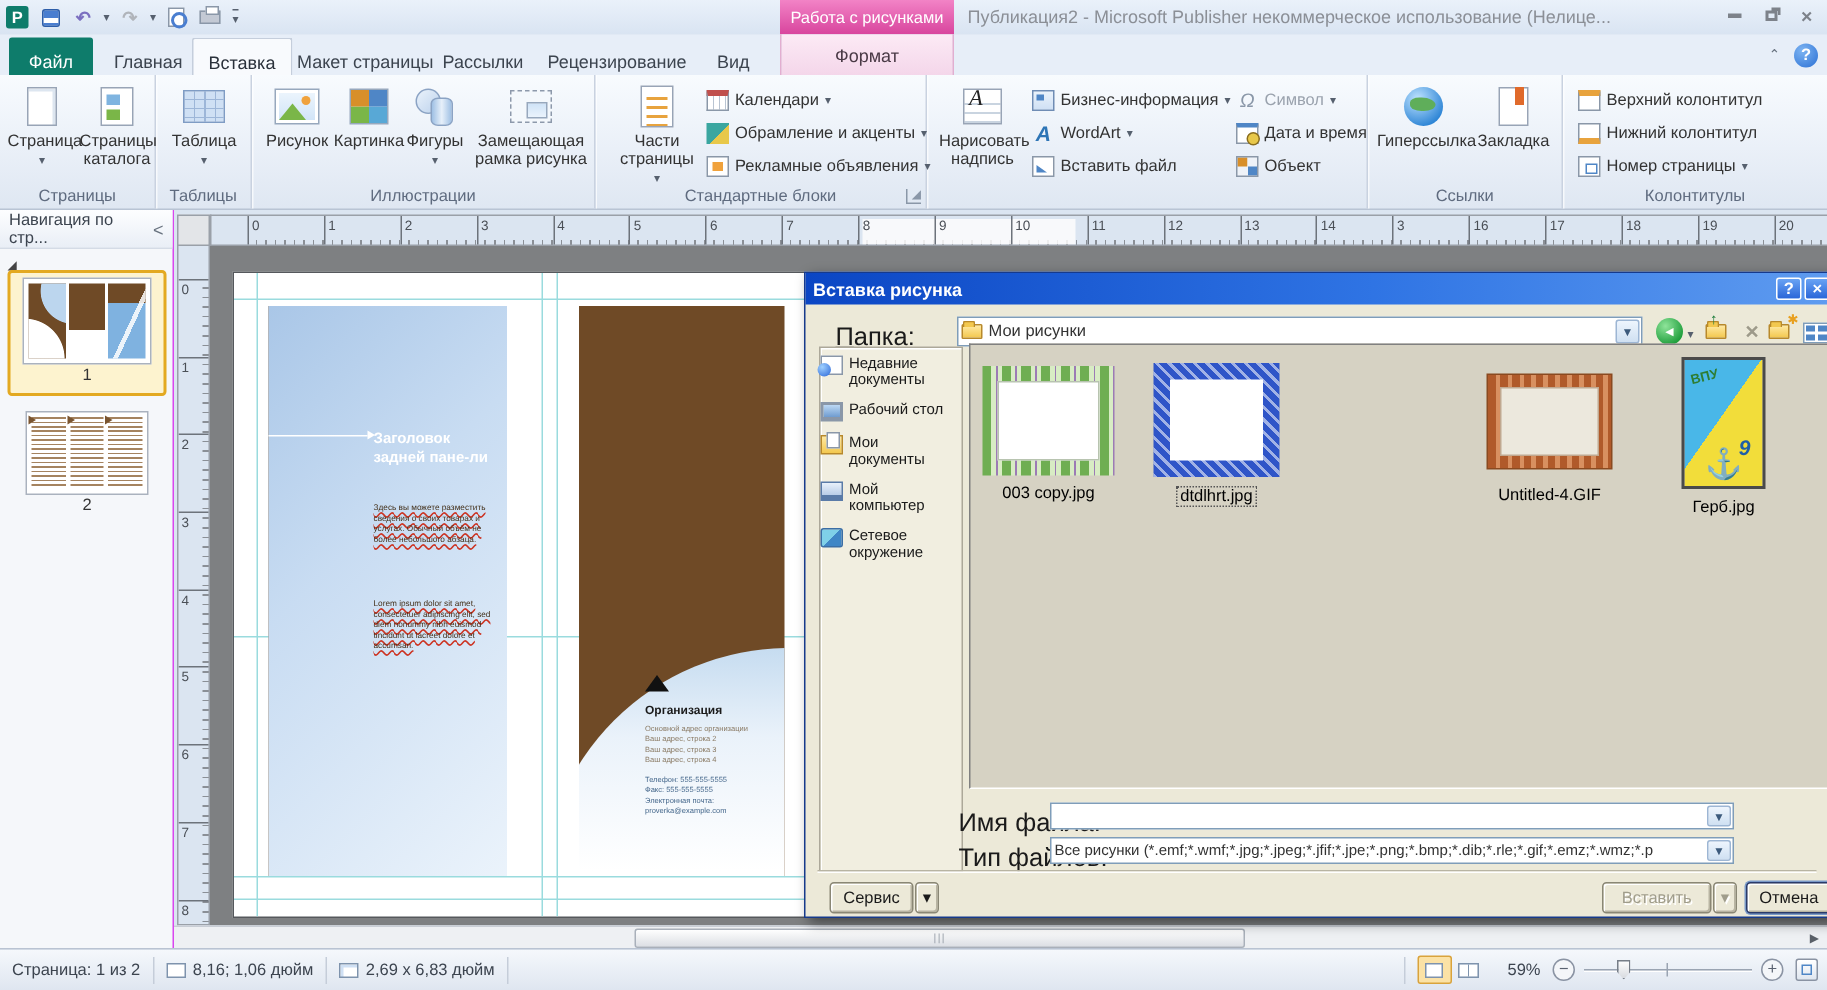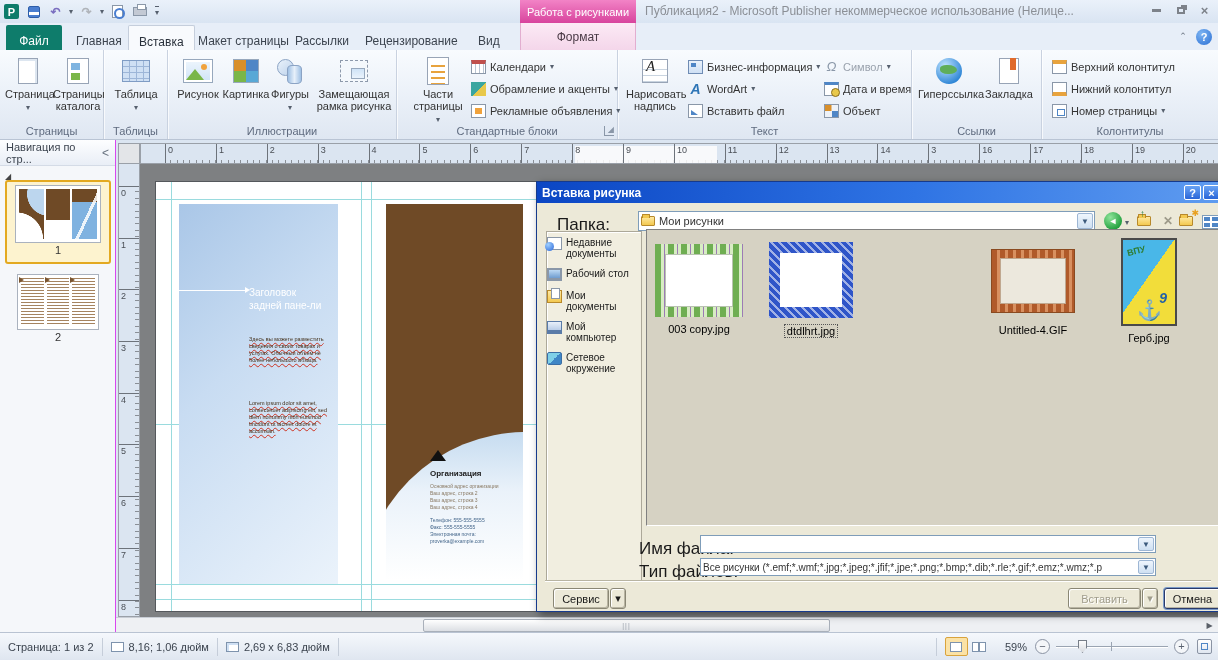--- a/index.html
+++ b/index.html
@@ -105,21 +105,21 @@
   #rcorner{position:absolute;left:118px;top:143px;width:22px;height:21px;background:#e3e5e8;border:1px solid #9aa0a8}
   #vruler{position:absolute;left:118px;top:164px;width:22px;height:453px;background:linear-gradient(90deg,#fbfbfb,#e8e8e8);border:1px solid #9aa0a8;border-top:none;overflow:hidden;background-image:repeating-linear-gradient(to bottom,transparent 0 5.4px,#8a8f96 5.4px 6.4px);background-size:5px 100%;background-position:16px 22px;background-repeat:no-repeat}
   .vnums{position:absolute;left:0;top:22px;width:22px}
   .vnum{height:51.7px;border-top:1px solid #6d737b;font-size:9px;color:#4a4f56;padding:1px 0 0 2px}
   #canvas{position:absolute;left:140px;top:164px;width:1078px;height:453px;background:#7e8082;overflow:hidden}
   #page{position:absolute;left:15px;top:17px;width:1050px;height:431px;background:#fff;border:1px solid #55585c;overflow:hidden}
   .vguide{position:absolute;top:0;bottom:0;width:1px;background:#9adbde}
   .hguide{position:absolute;left:0;right:0;height:1px;background:#9adbde}
   .panel{position:absolute;top:22px;height:380px;background:var(--brochure-brown,#6f4a26);overflow:hidden}
   .blue-egg{position:absolute;width:310px;height:580px;border-radius:50%;right:-95px;top:-130px;background:linear-gradient(135deg,#8fb4de 0%,#c8dcf2 45%,#eef5fc 85%)}
-  .bp-head{position:absolute;left:70px;top:82px;width:82px;color:#fff;font-weight:normal;font-size:10px;line-height:13px}
+  .bp-head{position:absolute;left:70px;top:82px;width:82px;color:#fff;font-weight:bold;font-size:10px;line-height:13px}
   .bp-arrow{position:absolute;left:0;top:108px;width:66px;height:1px;background:#fff}
   .bp-arrow::after{content:"";position:absolute;right:-5px;top:-3px;border-left:5px solid #fff;border-top:3.5px solid transparent;border-bottom:3.5px solid transparent}
   .bp-text{position:absolute;left:70px;width:84px;font-size:5.5px;line-height:7px;color:#43301a;text-decoration:underline wavy #cc3322 1px}
   .white-curve{position:absolute;left:-25px;top:228px;width:330px;height:330px;border-radius:50%;background:linear-gradient(180deg,#c6dcf0 0%,#eaf2fa 18%,#fff 45%)}
   .org{position:absolute;left:44px;top:246px;width:90px}
   .org-logo{width:0;height:0;border-left:8px solid transparent;border-right:8px solid transparent;border-bottom:11px solid #111;margin-bottom:8px}
   .org-name{font-weight:bold;font-size:8px;color:#1a1a1a;margin-bottom:5px}
   .org-addr{font-size:5px;line-height:7px;color:#8a7a64}
   .org-cont{font-size:5px;line-height:7px;color:#46688c;margin-top:6px}
   
@@ -347,21 +347,20 @@
         <span class="caret">▾</span>
       </div>
     <div class="smallbtn" style="left:206px;top:29px">
         <i class="si si-date"></i>
         <span>Дата и время</span>
       </div>
     <div class="smallbtn" style="left:206px;top:51px">
         <i class="si si-obj"></i>
         <span>Объект</span>
       </div>
-    <div class="glabel">Текст</div>
   </div>
 
   <div class="rgroup" style="left:912px;width:130px">
     <div class="bigbtn" style="left:6px;width:62px">
       <div class="ic32">
           <i class="ip-globe"></i>
         </div>
       <div>Гиперссылка</div>
     </div>
     <div class="bigbtn" style="left:70px;width:54px">

